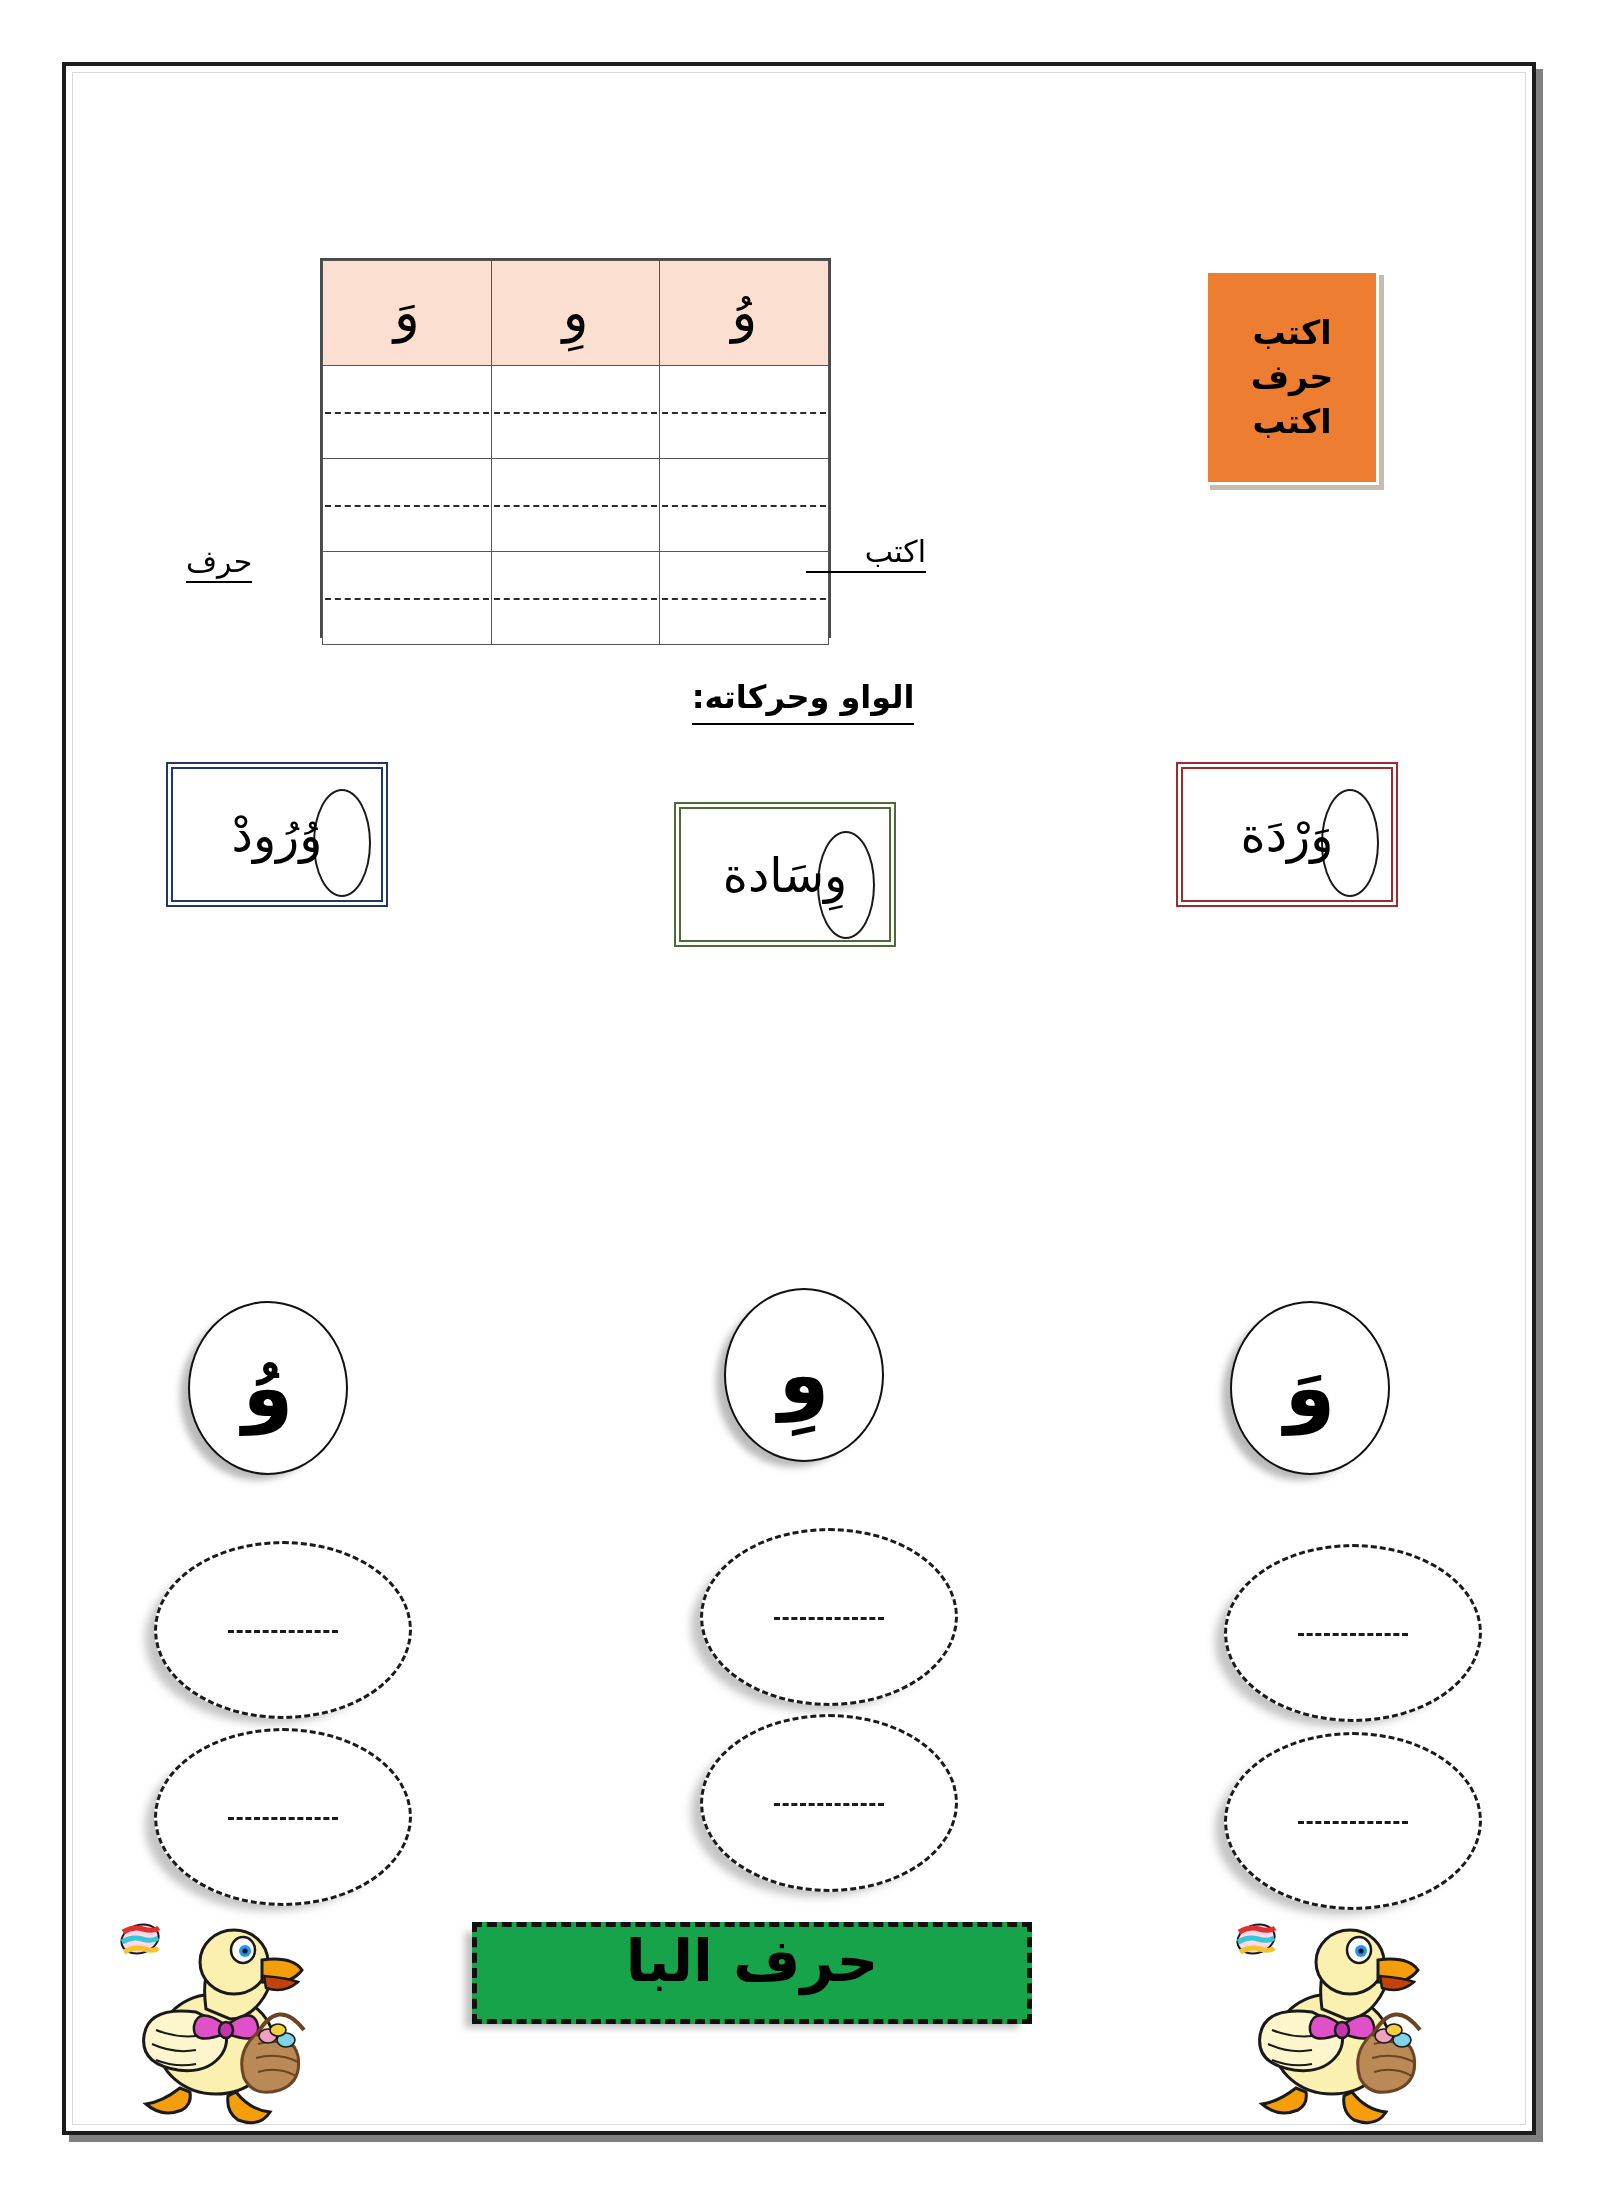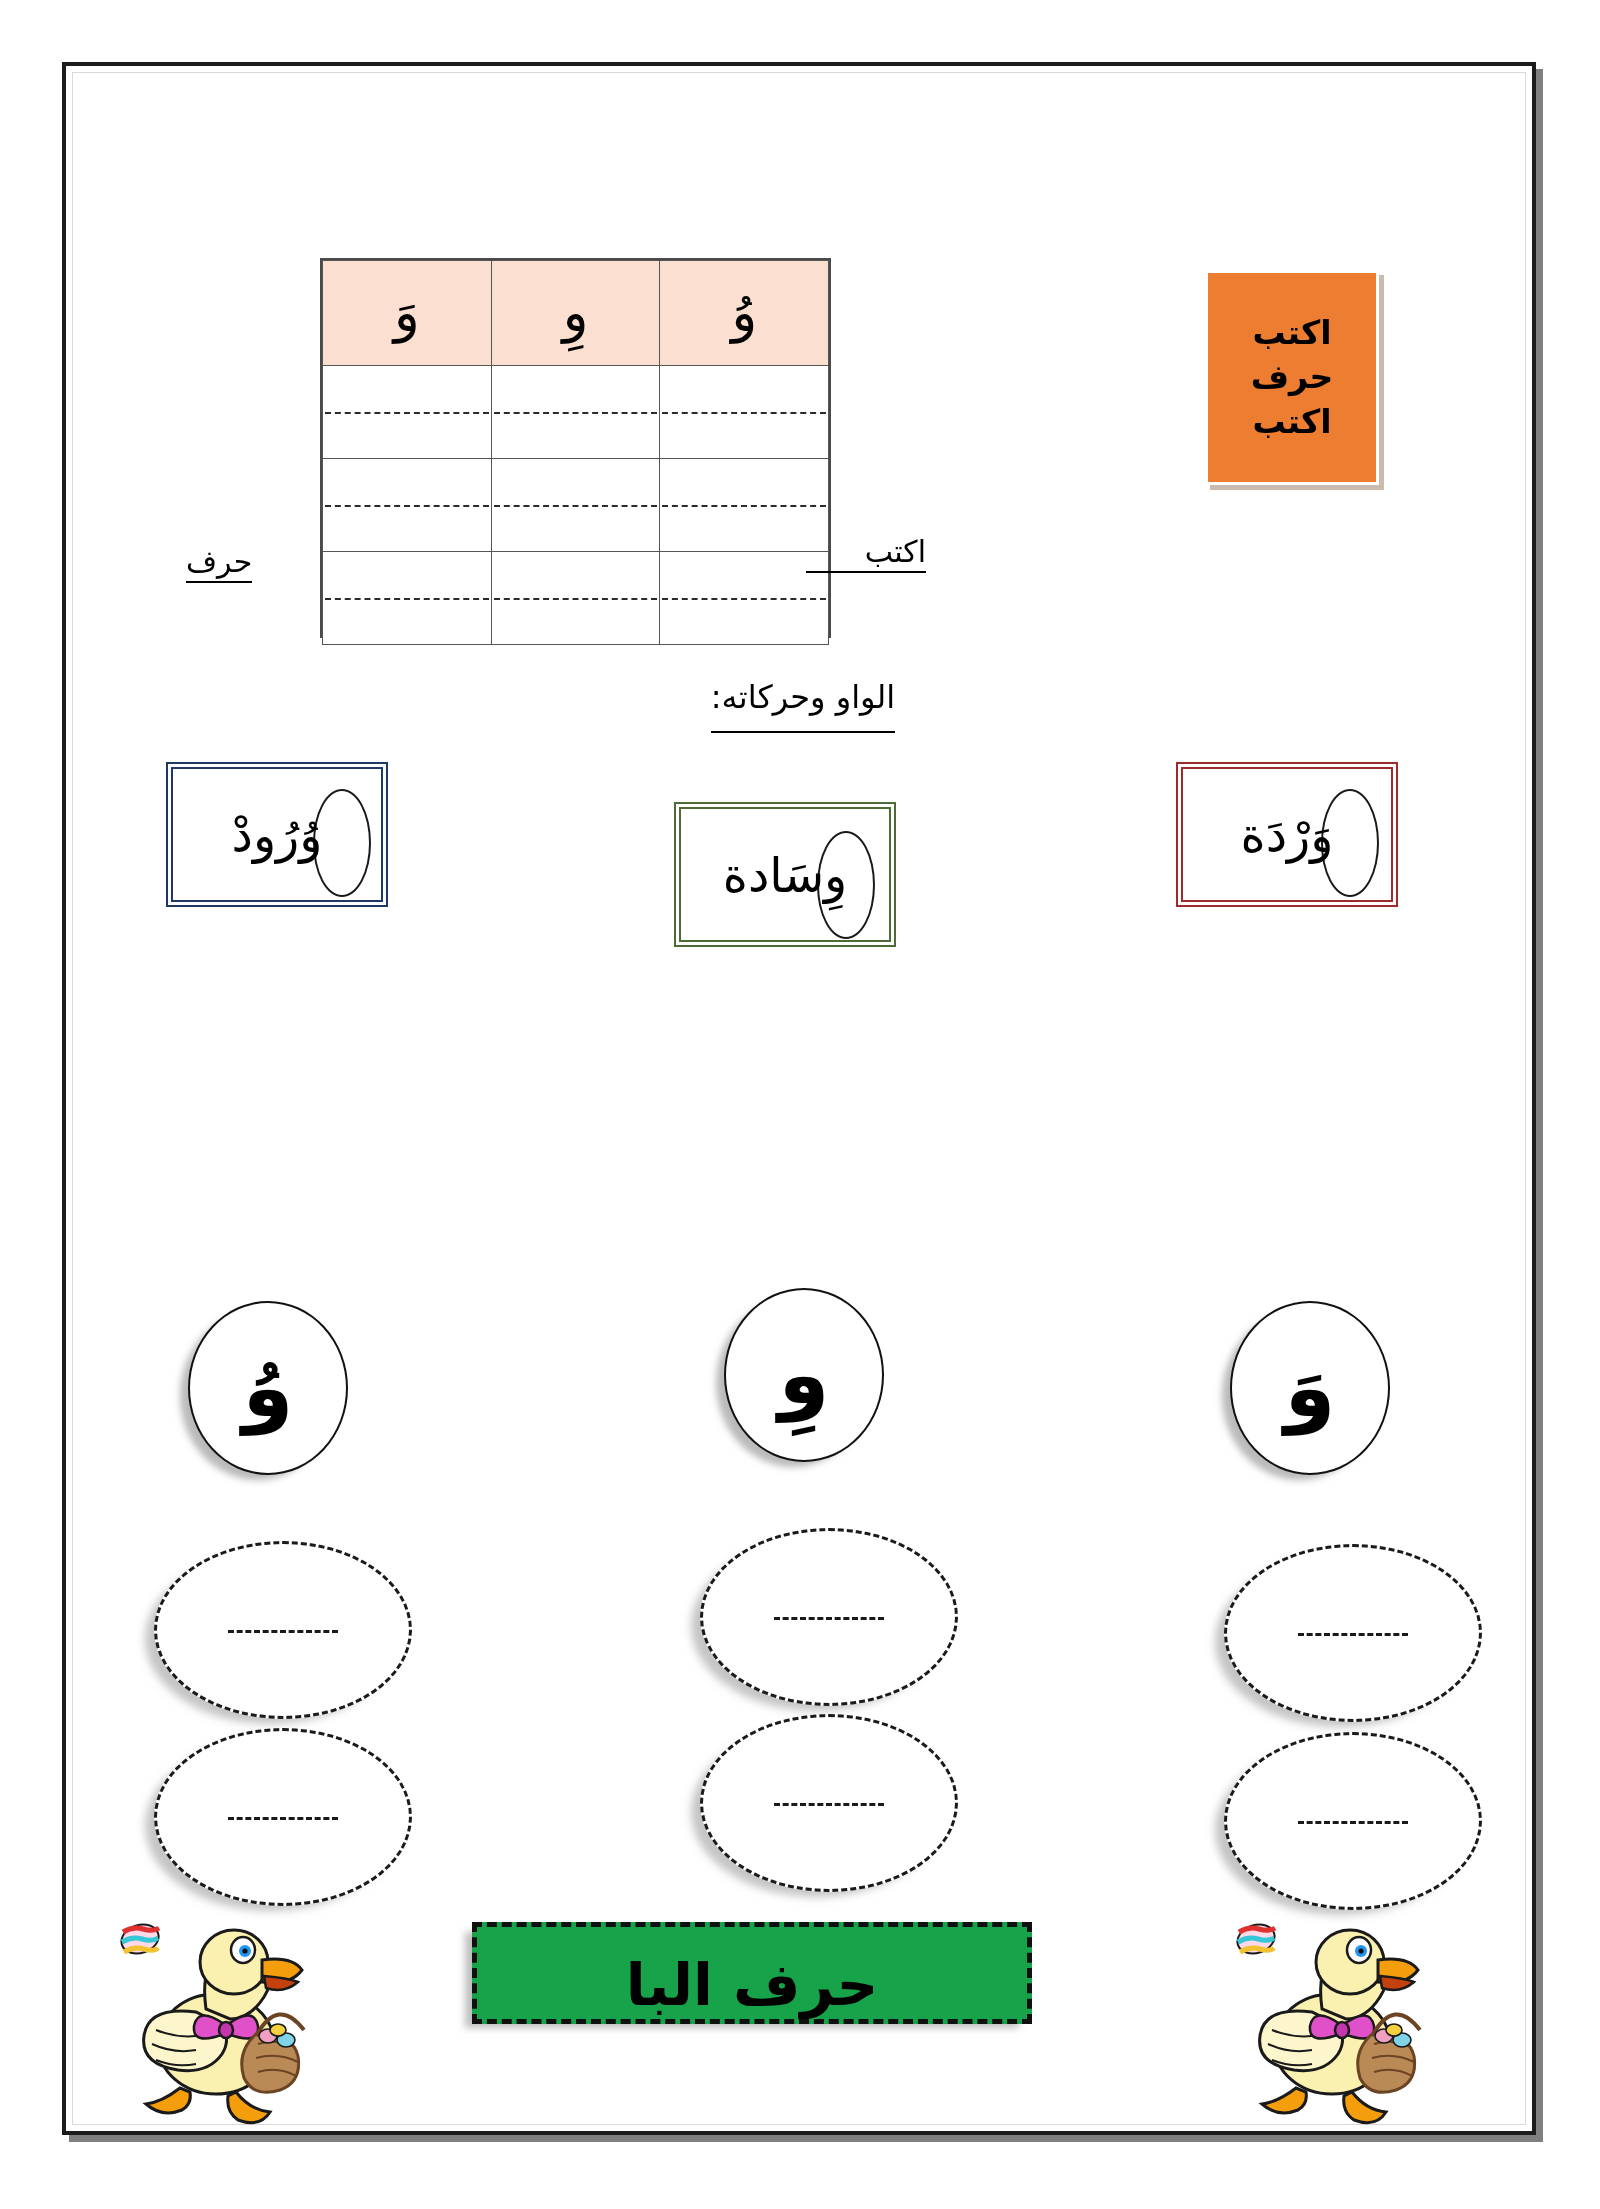--- a/index.html
+++ b/index.html
@@ -140,21 +140,22 @@
     left: 0;
     top: 612px;
     width: 1474px;
     text-align: center;
     font-size: 32px;
     color: #000000;
     direction: rtl;
   }
   .section-heading span {
     border-bottom: 2px solid #000000;
-    padding-bottom: 15px;
+    padding-bottom: 7px;
+    font-weight: bold;
   }
 
   
   .word-card {
     position: absolute;
     width: 222px;
     height: 145px;
     box-sizing: border-box;
     border-style: double;
     border-width: 7px;
@@ -241,21 +242,21 @@
   .green-banner {
     position: absolute;
     left: 406px;
     top: 1856px;
     width: 560px;
     height: 102px;
     background: #16A34A;
     border: 5px dashed #101010;
     box-sizing: border-box;
     display: flex;
-    align-items: flex-end;
+    align-items: flex-start;
     justify-content: center;
     box-shadow: -10px 7px 7px -3px rgba(140,140,140,0.55);
   }
   .green-banner .banner-text {
     font-size: 58px;
     font-weight: bold;
     color: #000000;
     direction: rtl;
     letter-spacing: 1px;
   }

